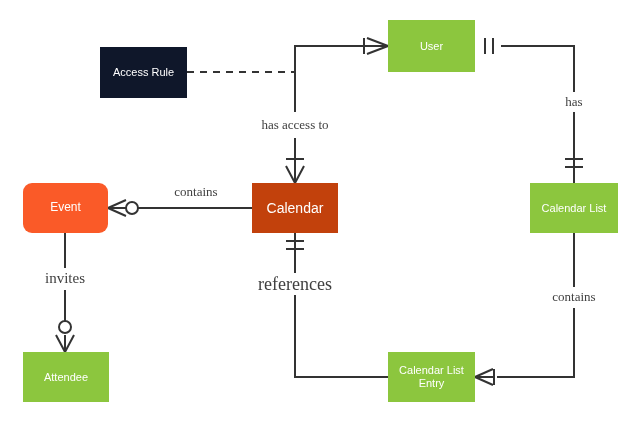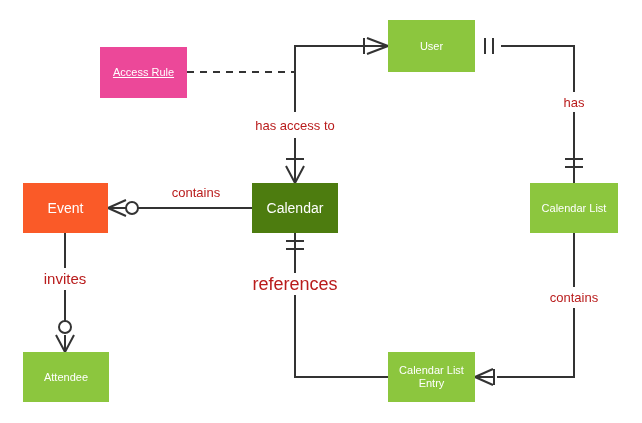--- a/index.html
+++ b/index.html
@@ -56,25 +56,26 @@
     stroke-width: 2;
     fill: none;
   }
   .edge-marker-circle {
     stroke: #333333;
     stroke-width: 2;
     fill: #ffffff;
   }
   .edge-label {
     position: absolute;
-    color: #b91c1c;
+    color: #404040;
     white-space: nowrap;
     user-select: none;
     transform: translate(-50%, -50%);
     background: transparent;
+    font-family: Liberation Serif, serif;
   }
 </style>
 </head>
 <body>
 
 <div id="diagram-canvas">
 
   <svg id="er-svg" viewBox="0 0 642 423" xmlns="http://www.w3.org/2000/svg">
 
     <path class="edge-line" d="M 388 46 L 295 46 L 295 112"></path>
@@ -115,33 +116,33 @@
     <line class="edge-marker" x1="493" y1="38" x2="493" y2="54"></line>
 
     <line class="edge-marker" x1="565" y1="159" x2="583" y2="159"></line>
     <line class="edge-marker" x1="565" y1="167" x2="583" y2="167"></line>
 
     <path class="edge-line" d="M 574 233 L 574 287"></path>
     <path class="edge-line" d="M 574 308 L 574 377 L 497 377"></path>
 
   </svg>
 
-  <div class="entity-box" style="left:100px; top:47px; width:87px; height:51px; background:#ec4899; font-size:11px;text-decoration:underline;">
+  <div class="entity-box" style="left:100px; top:47px; width:87px; height:51px; background:#0f172a; font-size:11px;">
     <span class="entity-label">Access Rule</span>
   </div>
 
   <div class="entity-box" style="left:388px; top:20px; width:87px; height:52px; background:#8cc63e; font-size:11px;">
     <span class="entity-label">User</span>
   </div>
 
-  <div class="entity-box" style="left:23px; top:183px; width:85px; height:50px; background:#fa5a28; font-size:14px;">
+  <div class="entity-box" style="left:23px; top:183px; width:85px; height:50px; background:#fa5a28; font-size:12px;border-radius:9px;">
     <span class="entity-label">Event</span>
   </div>
 
-  <div class="entity-box" style="left:252px; top:183px; width:86px; height:50px; background:#4d7c0f; font-size:14px;">
+  <div class="entity-box" style="left:252px; top:183px; width:86px; height:50px; background:#c2410c; font-size:14px;">
     <span class="entity-label">Calendar</span>
   </div>
 
   <div class="entity-box" style="left:530px; top:183px; width:88px; height:50px; background:#8cc63e; font-size:11px;">
     <span class="entity-label">Calendar List</span>
   </div>
 
   <div class="entity-box" style="left:23px; top:352px; width:86px; height:50px; background:#8cc63e; font-size:11px;">
     <span class="entity-label">Attendee</span>
   </div>

